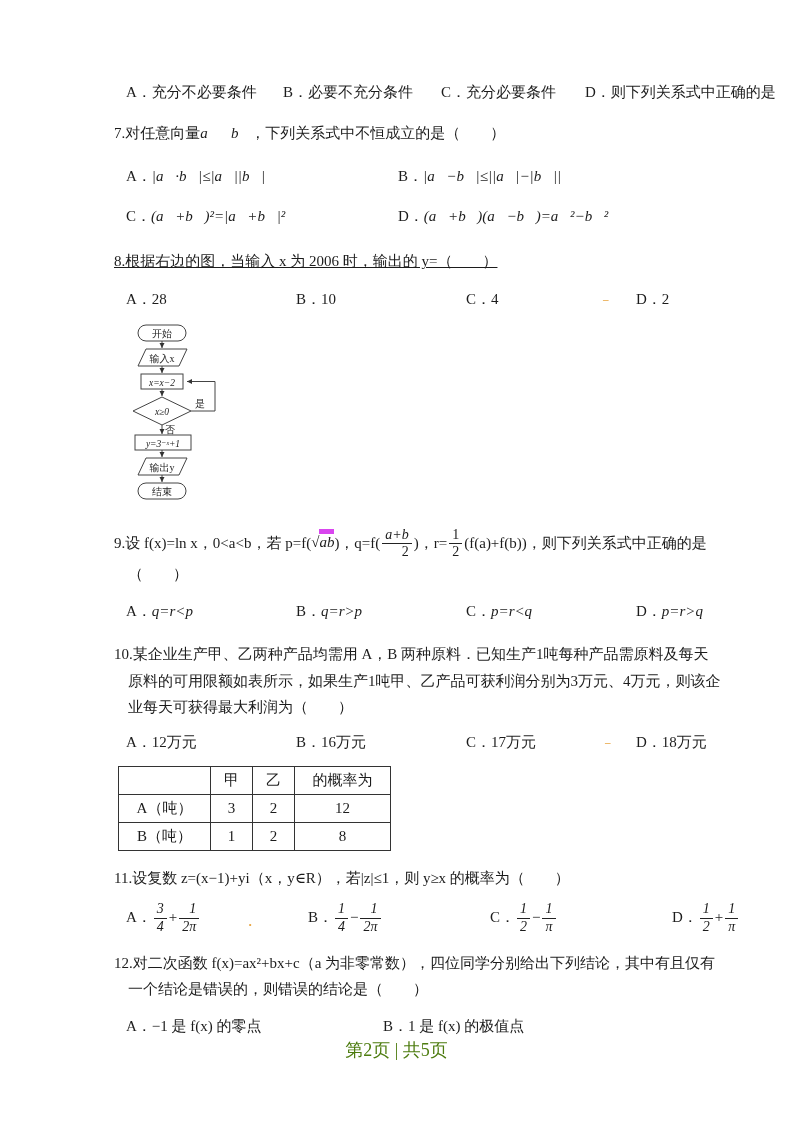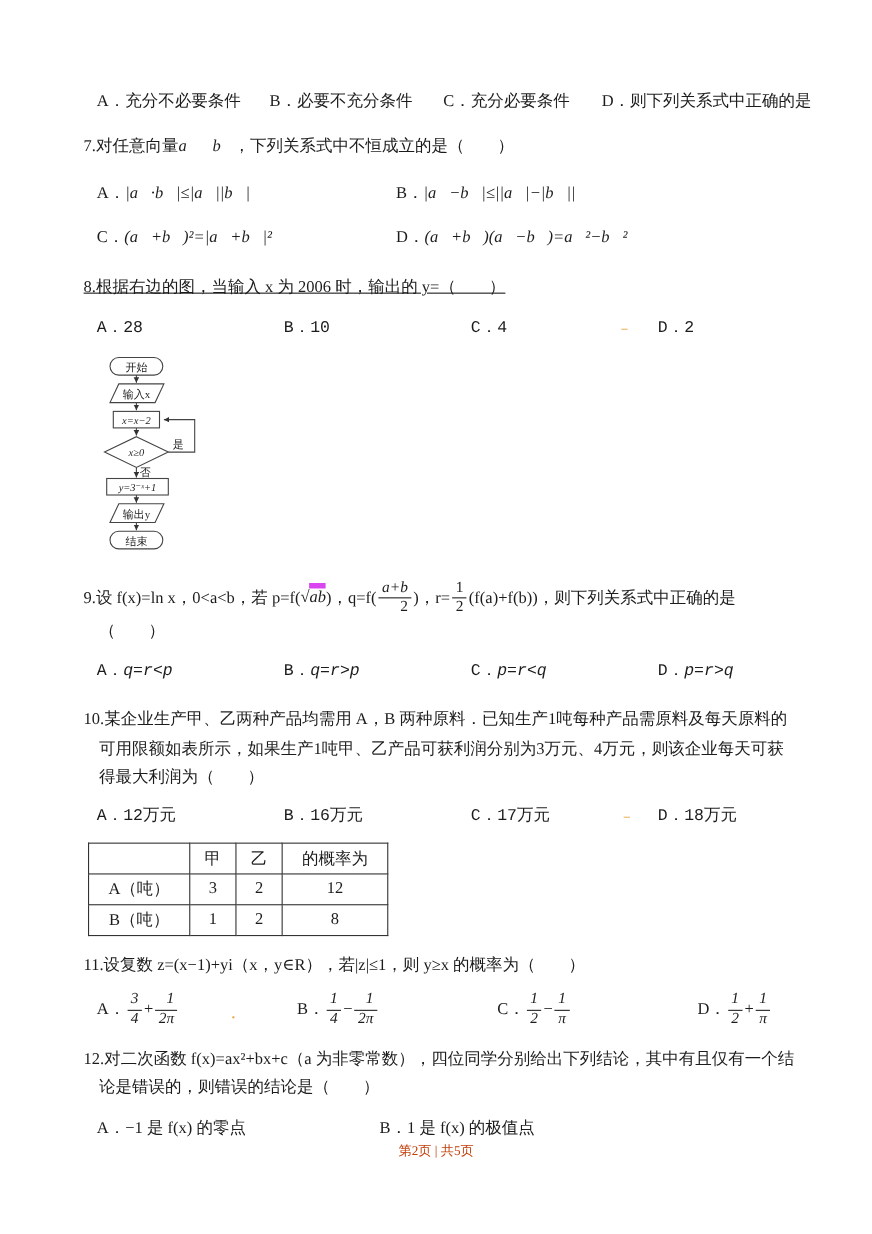--- a/index.html
+++ b/index.html
@@ -5,21 +5,21 @@
   * { margin: 0; padding: 0; box-sizing: border-box; }
   html, body { background: #ffffff; }
   body {
     width: 793px; height: 1122px;
     font-family: "Liberation Serif", "DejaVu Serif", serif;
     color: #1c1c1c;
   }
   .page {
     position: relative;
     width: 793px; height: 1122px;
-    padding: 80px 70px 0 76px;
+    padding: 80px 70px 0 114px;
     overflow: hidden;
     background: #ffffff;
   }
   .stem {
     font-size: 15px;
     line-height: 1.75;
     padding-left: 14px;
     text-indent: -14px;
     max-width: 648px;
   }
@@ -28,21 +28,21 @@
     align-items: center;
     font-size: 15px;
     line-height: 1.6;
     position: relative;
     padding-left: 12px;
   }
   .opts > .opt { flex: 0 0 auto; }
   .opts-q6 > .opt:nth-child(1) { width: 157px; }
   .opts-q6 > .opt:nth-child(2) { width: 158px; }
   .opts-q6 > .opt:nth-child(3) { width: 144px; }
-  .opts-4 > .opt { width: 170px; font-family: Liberation Mono, monospace; }
+  .opts-4 > .opt { width: 170px; }
   .opts-q11 > .opt { width: 182px; }
   .opts-2 > .opt { width: 272px; }
   .opts-q12 > .opt { width: 257px; }
   .math { font-style: italic; }
   .lbl { font-style: normal; }
   .mt10 { margin-top: 10px; }
   .mt12 { margin-top: 12px; }
   .mt14 { margin-top: 14px; }
   .mt16 { margin-top: 16px; }
   .mt18 { margin-top: 18px; }
@@ -61,22 +61,22 @@
   .res-table td.c1, .res-table td.c2 { width: 42px; }
   .res-table td.c3 { width: 96px; }
   .stray { position: absolute; color: #e8a33d; font-size: 11px; font-weight: bold; top: 4px; }
   .stray-q8 { left: 489px; }
   .stray-q10 { left: 491px; }
   .stray-q11 { left: 134px; top: 14px; font-size: 13px; }
   .footer {
     position: absolute;
     left: 0; right: 0; top: 1038px;
     text-align: center;
-    font-size: 12px;
-    color: #c2410c;
+    font-size: 18px;
+    color: #4d7c0f;
   }
 </style>
 </head>
 <body>
 
 <div class="page">
 
   <div class="opts opts-q6">
     <span class="opt">A．充分不必要条件</span>
     <span class="opt">B．必要不充分条件</span>

